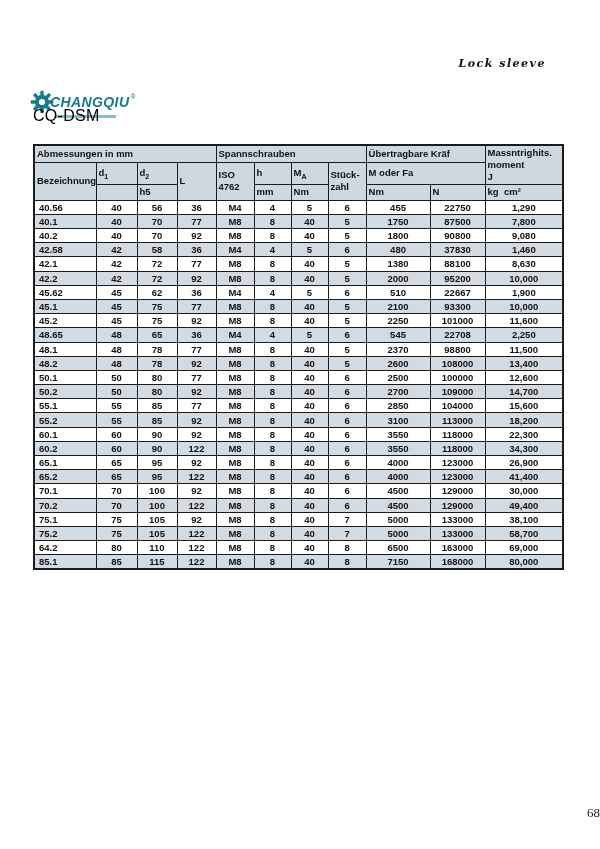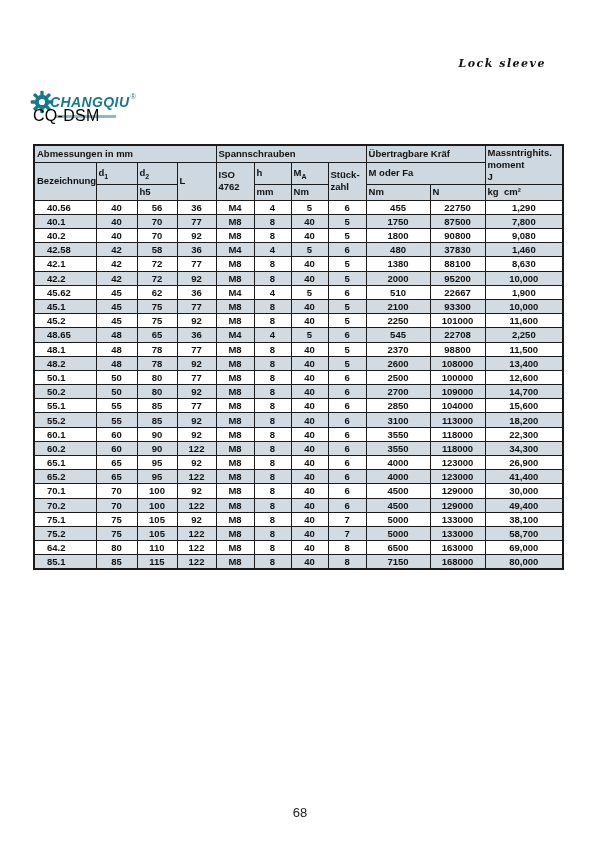--- a/index.html
+++ b/index.html
@@ -49,28 +49,28 @@
     background:var(--head-bg);font-size:9.5px;font-weight:bold;
     text-align:left;vertical-align:middle;padding:1px 2px;line-height:1.25;color:#111;
   }
   .spec thead tr:nth-child(1){height:17px;}
   .spec thead tr:nth-child(2){height:19px;}
   .spec thead tr:nth-child(3){height:16px;}
   .spec tbody td{
     font-size:9.5px;font-weight:bold;height:14.2px;
     text-align:center;vertical-align:middle;padding:0 2px;color:#111;
   }
-  .spec tbody td:first-child{text-align:left;padding-left:12px;}
+  .spec tbody td:first-child{text-align:left;padding-left:4px;}
   .spec tbody tr.alt td{background:var(--alt-bg);}
   .sub{font-size:7px;vertical-align:sub;line-height:0;}
   .pre{white-space:pre;}
 
   .pagenum{
-    position:absolute;left:0;right:0;top:805px;text-align:center;
-    font-family:Liberation Sans, sans-serif;font-size:13px;color:#222;
+    position:absolute;left:0;right:0;top:805px;text-align:right;
+    font-family:Liberation Serif, serif;font-size:13px;color:#222;
   }
 </style>
 </head>
 <body>
 
 <div class="page">
 
   <div class="logo">
     <div class="logo-row">
       <span class="gear">

